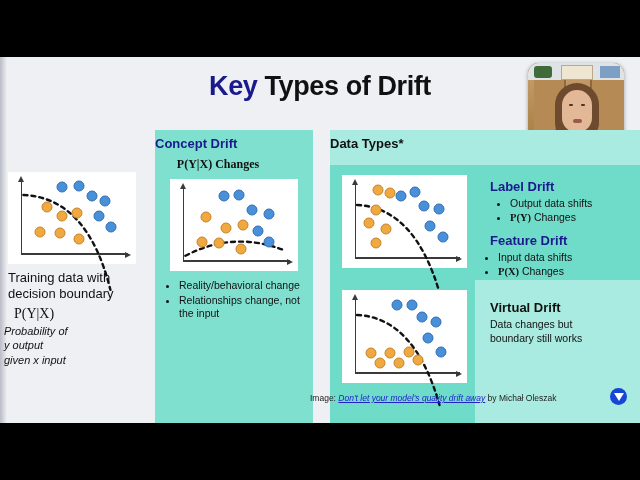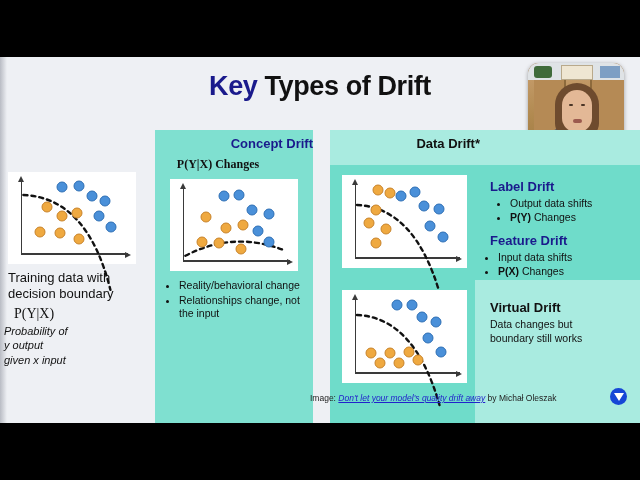--- a/index.html
+++ b/index.html
@@ -33,21 +33,21 @@
   .cam .eye{position:absolute;width:4px;height:2px;background:#4a3526;border-radius:2px;top:14px;}
   .cam .eye.l{left:7px;} .cam .eye.r{left:19px;}
   .cam .mouth{position:absolute;left:11px;top:29px;width:9px;height:4px;background:#9c5a4e;border-radius:3px;}
 
   
   .panel-concept{position:absolute;left:155px;top:73px;width:158px;height:305px;background:#7fe0d0;}
   .panel-data{position:absolute;left:330px;top:73px;width:310px;height:305px;background:#a9ebe0;}
   .data-band{position:absolute;left:330px;top:108px;width:310px;height:115px;background:#6fdcca;}
   .data-band2{position:absolute;left:330px;top:223px;width:145px;height:155px;background:#6fdcca;}
 
-  .hdr{position:absolute;width:100%;text-align:right;font-size:13px;font-weight:bold;}
+  .hdr{position:absolute;width:100%;text-align:left;font-size:13px;font-weight:bold;}
   .hdr.blue{color:#1a1a8c;}
   .hdr.black{color:#111;}
   .sub{position:absolute;width:100%;text-align:center;font-size:12px;font-weight:bold;color:#111;
        font-family:"Liberation Serif",serif;}
 
   
   .chart{position:absolute;background:#fff;}
   .axis-v{position:absolute;left:10%;top:6%;width:1.5px;height:84%;background:#3a3a3a;}
   .axis-h{position:absolute;left:10%;bottom:10%;height:1.5px;width:84%;background:#3a3a3a;}
   .arrow-up{position:absolute;left:10%;top:4%;margin-left:-3px;width:0;height:0;
@@ -67,21 +67,21 @@
   
   .cap{position:absolute;font-size:13px;font-weight:normal;color:#111;line-height:1.25;}
   .pyx{position:absolute;font-family:"Liberation Serif",serif;font-size:14px;color:#111;}
   .italic{position:absolute;font-size:11px;font-style:italic;color:#111;line-height:1.3;}
 
   
   .rt-h{position:absolute;font-size:13px;font-weight:bold;color:#1a1a8c;}
   .rt-h.dark{color:#111;}
   .rt-b{position:absolute;font-size:10.5px;color:#111;line-height:1.3;}
   .rt-b ul{margin:0;padding-left:14px;}
-  .serifbit{font-family:Liberation Sans, sans-serif;font-weight:bold;}
+  .serifbit{font-family:Liberation Serif, serif;font-weight:bold;}
 
   
   .foot{position:absolute;left:310px;top:336px;font-size:8.5px;color:#222;white-space:nowrap;}
   .foot a{color:#2222cc;text-decoration:underline;font-style:italic;}
   .logo{position:absolute;left:610px;top:331px;width:17px;height:17px;border-radius:50%;
         background:#1546d6;display:flex;align-items:center;justify-content:center;}
   .logo span{display:block;width:0;height:0;border-left:5px solid transparent;
              border-right:5px solid transparent;border-top:8px solid #fff;}
 </style>
 </head>
@@ -168,21 +168,21 @@
       <ul>
         <li>Reality/behavioral change</li>
         <li>Relationships change, not the input</li>
       </ul>
     </div>
 
     <div class="panel-data"></div>
     <div class="data-band"></div>
     <div class="data-band2"></div>
 
-    <div class="hdr black" style="left:330px;top:79px;width:150px;">Data Drift*</div>
+    <div class="hdr black" style="left:330px;top:79px;width:150px;">Data Types*</div>
 
     <div class="chart" id="c-data" style="left:342px;top:118px;width:125px;height:93px;">
       <div class="axis-v"></div>
       <div class="arrow-up"></div>
       <div class="axis-h"></div>
       <div class="arrow-rt"></div>
       <svg class="curve" viewBox="0 0 100 100" preserveAspectRatio="none">
         <path d="M12,24 Q58,26 78,94" fill="none" stroke="#111" stroke-width="2.4" stroke-dasharray="4,4" stroke-linecap="round" vector-effect="non-scaling-stroke"></path>
       </svg>
     <i class="dot b" style="left: 46.96%; top: 22.8%; width: 9px; height: 9px;"></i>

